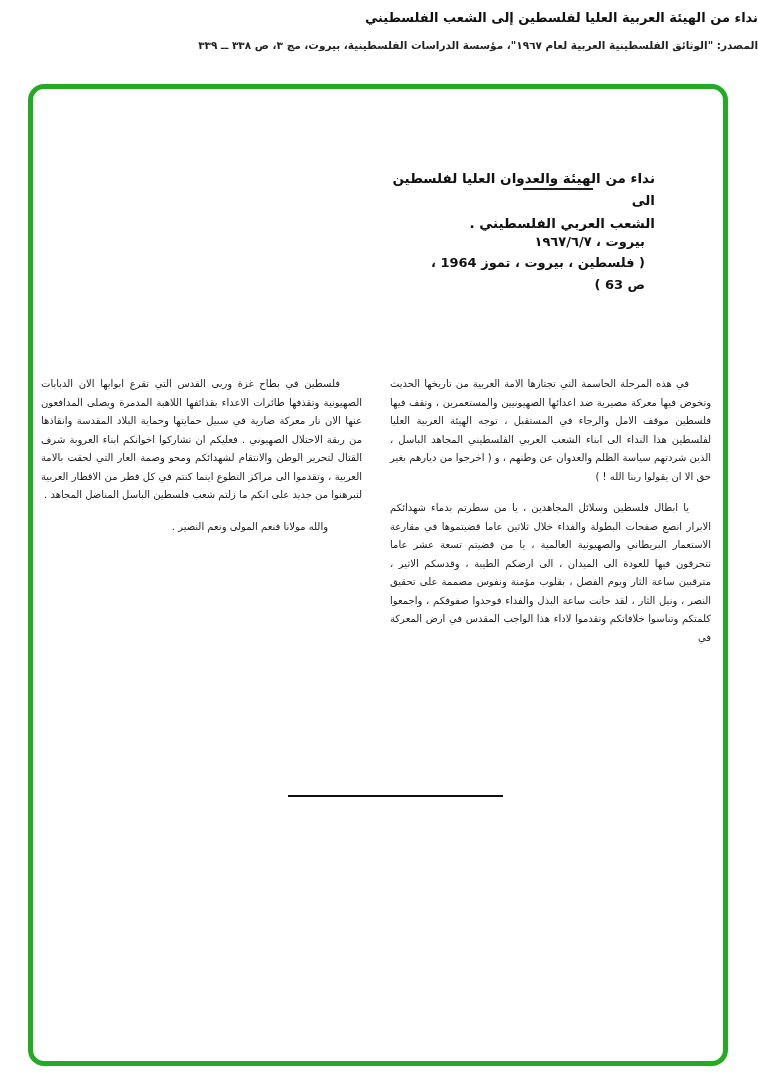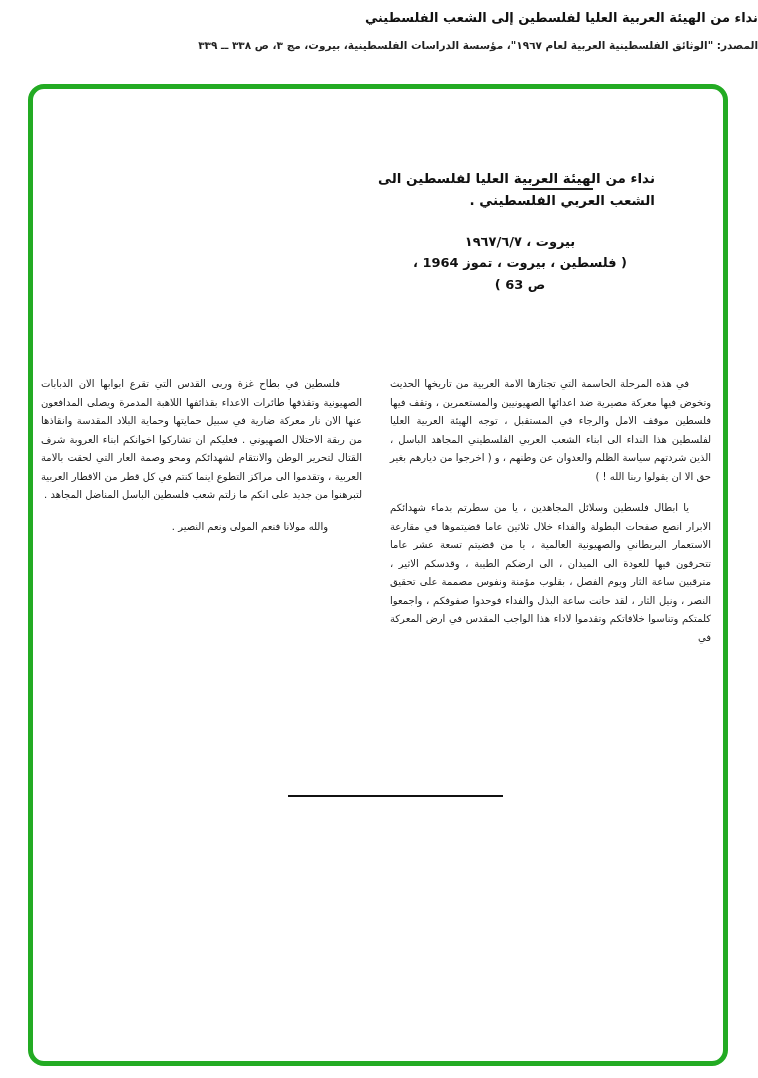--- a/index.html
+++ b/index.html
@@ -39,21 +39,21 @@
   }
   .title-underline {
     position:absolute;
     top:21px; right:62px;
     width:70px; height:2px;
     background:#222;
   }
   .doc-meta-block {
     position:absolute;
     top:142px; right:78px; width:250px;
-    direction:rtl; text-align:center;
+    direction:rtl; text-align:right;
     font-weight:bold; font-size:13px; line-height:1.65;
     color:#111;
   }
   .doc-columns {
     position:absolute;
     top:286px; left:8px; right:12px;
     display:flex; gap:28px;
     direction:rtl;
   }
   .doc-column {
@@ -77,21 +77,21 @@
 <body>
 
 <div class="page-header">
   <div class="main-title">نداء من الهيئة العربية العليا لفلسطين إلى الشعب الفلسطيني</div>
   <div class="source-line">المصدر: "الوثائق الفلسطينية العربية لعام ١٩٦٧"، مؤسسة الدراسات الفلسطينية، بيروت، مج ٣، ص ٣٣٨ ــ ٣٣٩</div>
 </div>
 
 <div class="green-frame">
 
   <div class="doc-title-block">
-    <div>نداء من الهيئة العربية العليا لفلسطين الى</div>
+    <div>نداء من الهيئة والعدوان العليا لفلسطين الى</div>
     <div>الشعب العربي الفلسطيني .</div>
     <div class="title-underline"></div>
   </div>
 
   <div class="doc-meta-block">
     <div>بيروت ، ١٩٦٧/٦/٧</div>
     <div>( فلسطين ، بيروت ، تموز 1964 ،</div>
     <div>ص 63 )</div>
   </div>
 

